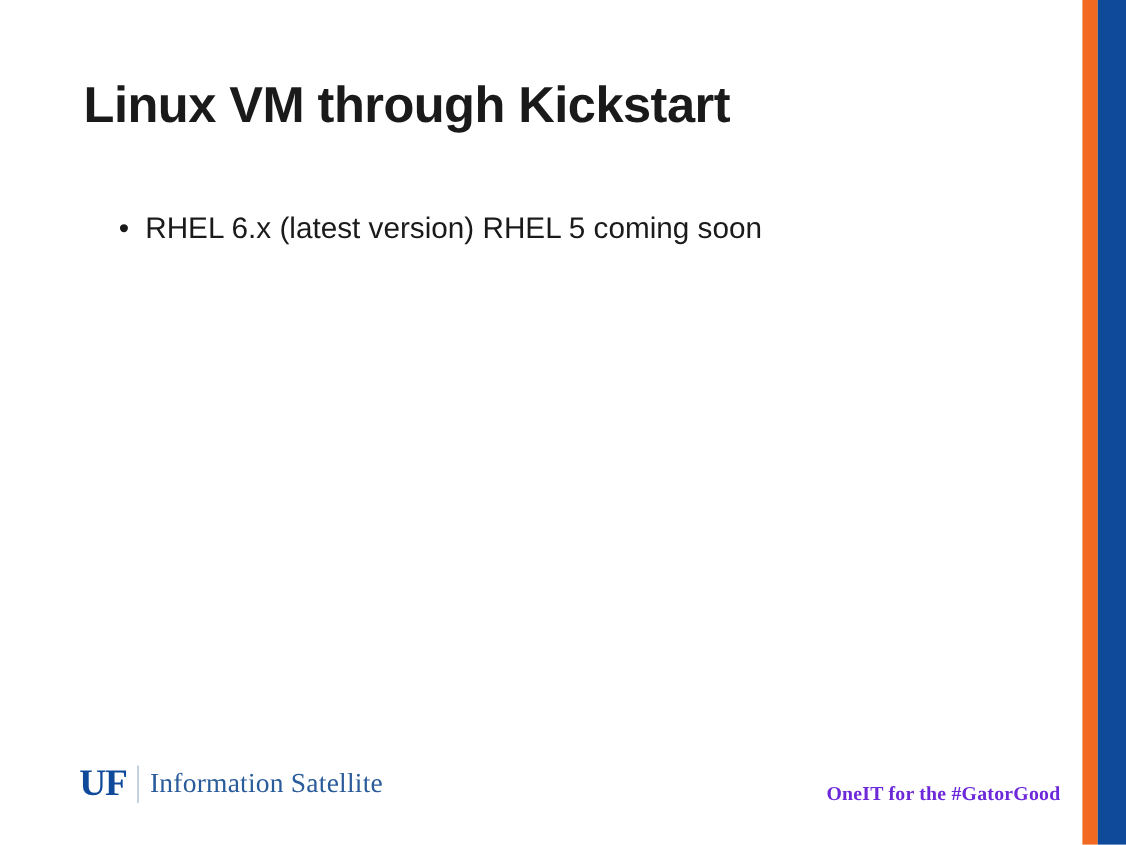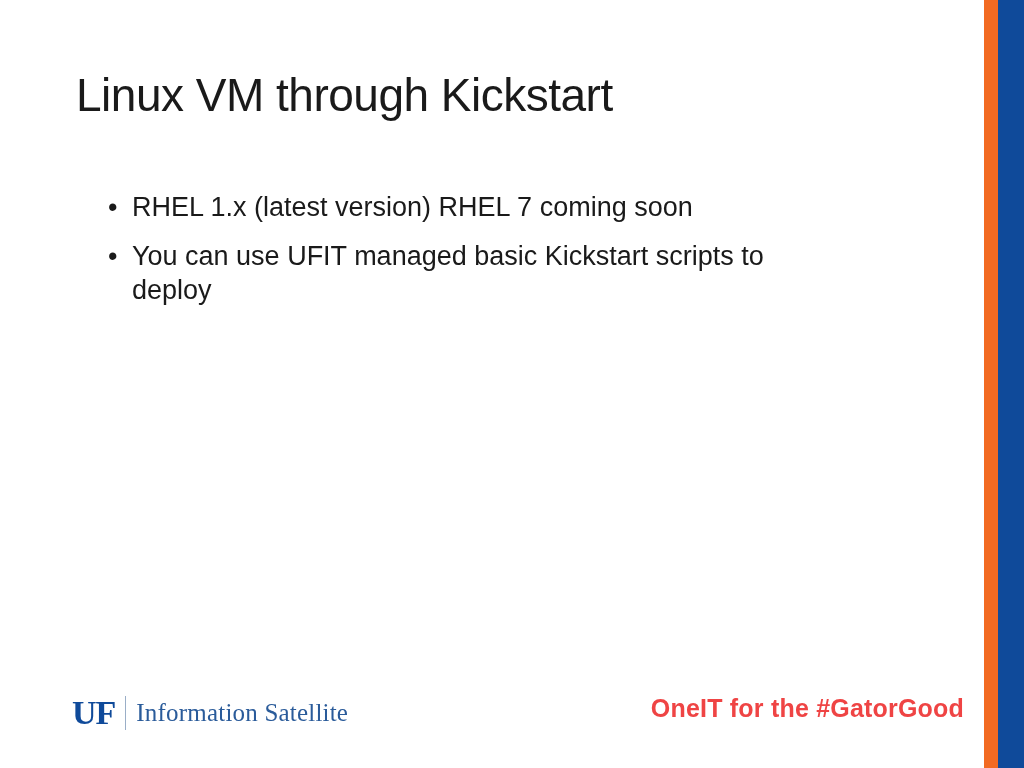--- a/index.html
+++ b/index.html
@@ -17,21 +17,21 @@
     display: flex;
   }
   .stripe-orange { width: 14px; background: #f26a22; }
   .stripe-blue   { width: 26px; background: #0f4a9a; }
 
   .slide-title {
     position: absolute;
     left: 76px;
     top: 68px;
     font-size: 46px;
-    font-weight: 400;
+    font-weight: 700;
     letter-spacing: -0.5px;
     color: #1a1a1a;
   }
 
   .content-area {
     position: absolute;
     left: 132px;
     top: 190px;
     width: 640px;
   }
@@ -54,21 +54,21 @@
     font-size: 27px;
     color: #1a1a1a;
   }
 
   .footer {
     position: absolute;
     left: 72px;
     right: 60px;
     bottom: 36px;
     display: flex;
-    align-items: flex-start;
+    align-items: flex-end;
     justify-content: space-between;
   }
   .logo-group {
     display: flex;
     align-items: center;
   }
   .uf-mark {
     font-family: Georgia, "Times New Roman", serif;
     font-weight: 700;
     font-size: 34px;
@@ -82,41 +82,40 @@
     margin: 0 10px;
   }
   .logo-text {
     font-family: Georgia, "Times New Roman", serif;
     font-size: 25px;
     font-weight: 400;
     color: #2a5b9a;
     letter-spacing: 0.2px;
   }
   .tagline {
-    font-family: Liberation Sans, sans-serif;
+    font-family: Liberation Serif, serif;
     font-weight: 700;
-    font-size: 25px;
-    color: #ef4444;
+    font-size: 18px;
+    color: #6d28d9;
     letter-spacing: 0.2px;
   }
 </style>
 </head>
 <body>
 
 <div class="side-stripes">
   <div class="stripe-orange"></div>
   <div class="stripe-blue"></div>
 </div>
 
 <h1 class="slide-title">Linux VM through Kickstart</h1>
 
 <div class="content-area">
   <ul>
-    <li>RHEL 1.x (latest version) RHEL 7 coming soon</li>
-    <li>You can use UFIT managed basic Kickstart scripts to deploy</li>
+    <li>RHEL 6.x (latest version) RHEL 5 coming soon</li>
   </ul>
 </div>
 
 <div class="footer">
   <div class="logo-group">
     <span class="uf-mark">UF</span>
     <span class="logo-divider"></span>
     <span class="logo-text">Information Satellite</span>
   </div>
   <div class="tagline">OneIT for the #GatorGood</div>

